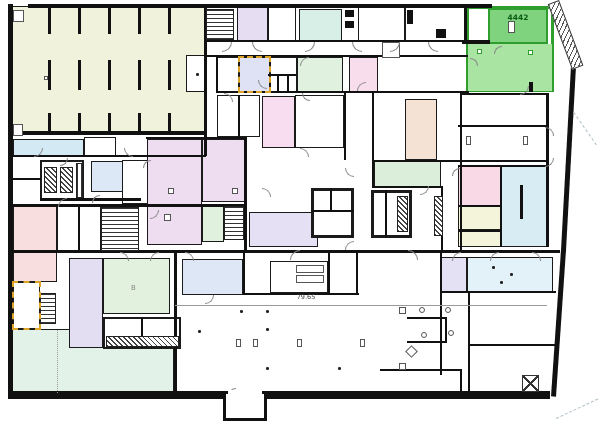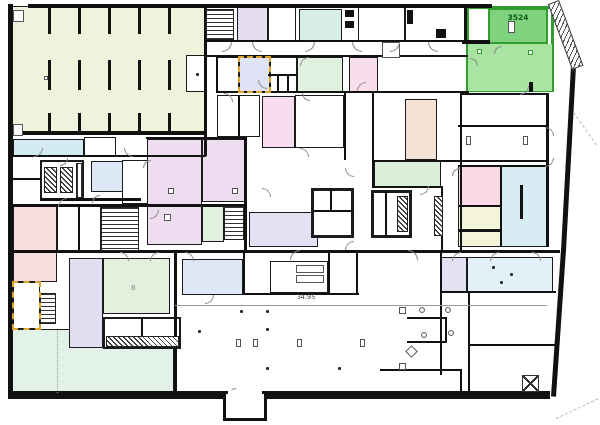--- a/index.html
+++ b/index.html
@@ -35,22 +35,22 @@
   .lbl-6002{left:497px;top:14px;width:42px;text-align:center;font-size:7.5px;font-weight:bold;color:#0b5d12;}
   .lbl-dim{left:287px;top:294px;width:38px;text-align:center;font-size:6.5px;color:#444;}
   .lbl-b{left:131px;top:285px;width:12px;font-size:7px;color:#8a8a8a;}
   .vest{position:absolute;background:#fff;border:3px solid #111;box-sizing:border-box;z-index:5;}
   .vest-open{position:absolute;background:#fff;z-index:6;}
 </style>
 </head>
 <body>
 
 <div id="plan">
-  <div class="label lbl-6002">3524</div>
-  <div class="label lbl-dim">34.95</div>
+  <div class="label lbl-6002">4442</div>
+  <div class="label lbl-dim">79.65</div>
   <div class="label lbl-b">B</div>
 <div class="room" style="left: 12px; top: 6px; width: 194px; height: 127px; background: rgb(241, 242, 220); border-width: 1px;"></div>
     <div class="room" style="left: 13px; top: 139px; width: 71px; height: 17px; background: rgb(211, 234, 244); border-width: 1px;"></div>
     <div class="room" style="left: 84px; top: 137px; width: 32px; height: 19px; background: rgb(255, 255, 255); border-width: 1px;"></div>
     <div class="room" style="left: 237px; top: 7px; width: 31px; height: 34px; background: rgb(231, 221, 242); border-width: 1px;"></div>
     <div class="room" style="left: 268px; top: 7px; width: 28px; height: 34px; background: rgb(255, 255, 255); border-width: 1px;"></div>
     <div class="room" style="left: 299px; top: 9px; width: 43px; height: 32px; background: rgb(215, 239, 231); border-width: 1px;"></div>
     <div class="room" style="left: 358px; top: 7px; width: 47px; height: 34px; background: rgb(255, 255, 255); border-width: 1px;"></div>
     <div class="room" style="left: 405px; top: 7px; width: 62px; height: 34px; background: rgb(255, 255, 255); border-width: 1px;"></div>
     <div class="room" style="left: 217px; top: 57px; width: 22px; height: 35px; background: rgb(255, 255, 255); border-width: 1px;"></div>

